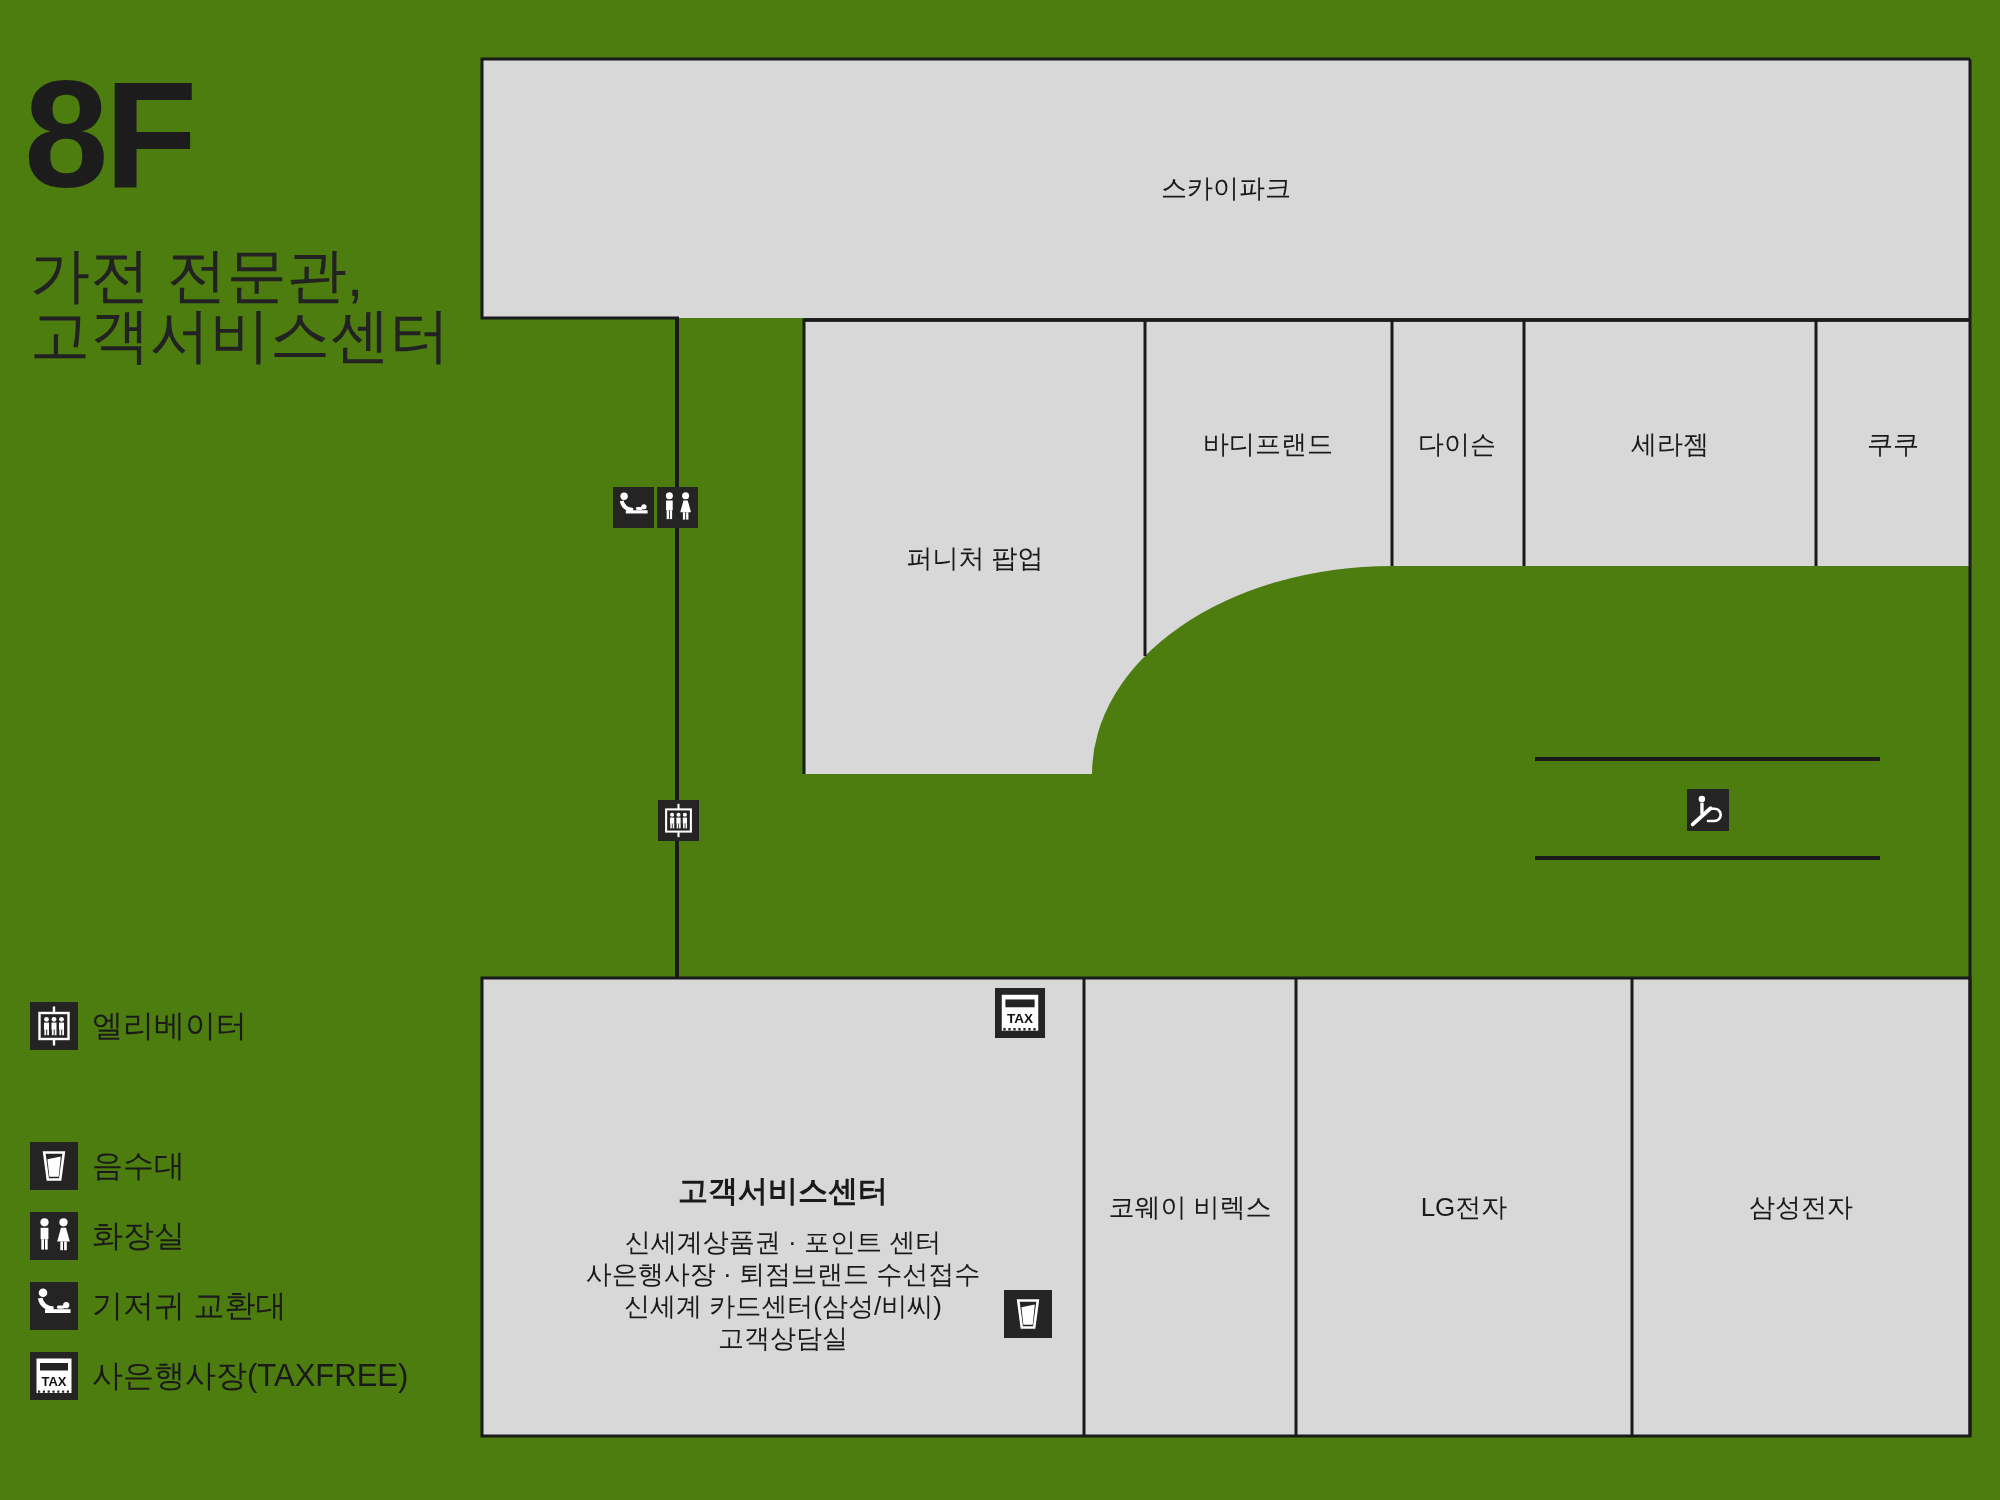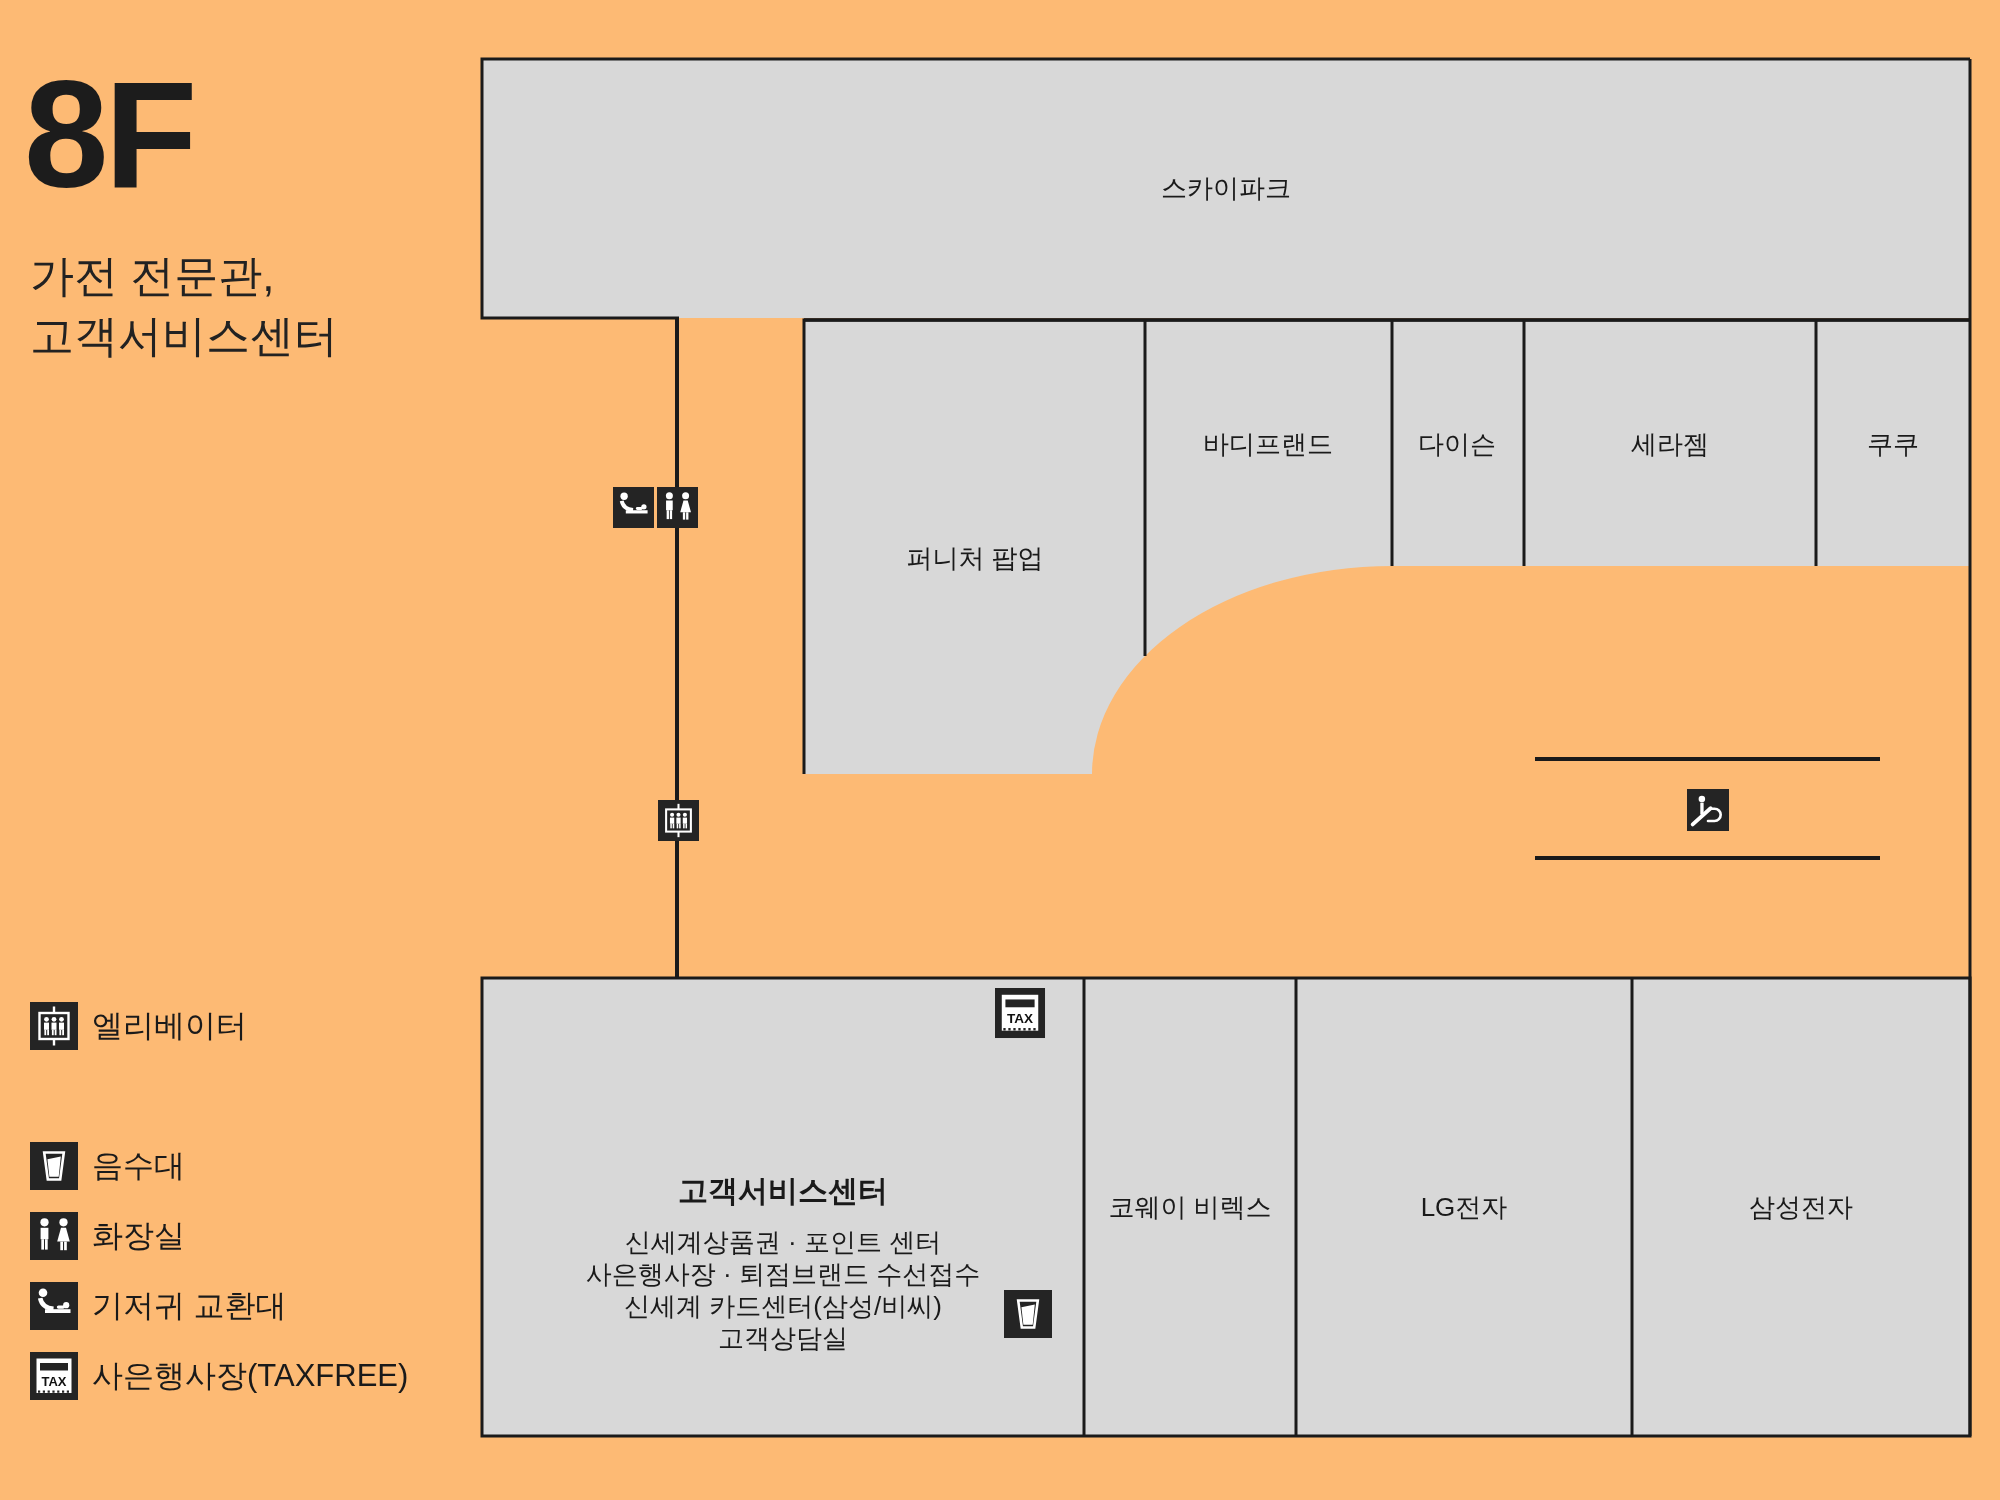--- a/index.html
+++ b/index.html
@@ -1,25 +1,25 @@
 <!DOCTYPE html>
 <html><head>
 <meta charset="utf-8">
 <style>
   html,body{margin:0;padding:0;background:#ffffff;}
   body{width:2000px;height:1500px;position:relative;font-family:"Liberation Sans",sans-serif;}
-  .canvas{position:absolute;left:0;top:0;width:2000px;height:1500px;background:#fdba74;overflow:hidden;}
+  .canvas{position:absolute;left:0;top:0;width:2000px;height:1500px;background:#4d7c0f;overflow:hidden;}
 
   .floor-title{
     position:absolute;left:24px;top:58px;
     font-size:152px;line-height:1;font-weight:700;color:#1c1c1c;letter-spacing:-4px;
   }
   .floor-subtitle{
     position:absolute;left:30px;top:246px;
-    font-size:44px;line-height:60px;font-weight:500;color:#222;
+    font-size:60px;line-height:60px;font-weight:500;color:#222;
   }
 
   .map-svg{position:absolute;left:0;top:0;}
 
   .legend{position:absolute;left:30px;top:0;width:500px;height:1500px;}
   .legend-row{position:absolute;left:0;display:flex;align-items:center;height:48px;}
   .legend-row .licon{width:48px;height:48px;flex:0 0 48px;}
   .legend-label{margin-left:14px;font-size:31px;color:#1a1a1a;white-space:nowrap;}
 
   .r0{top:1002px;} .r1{top:1072px;} .r2{top:1142px;}

